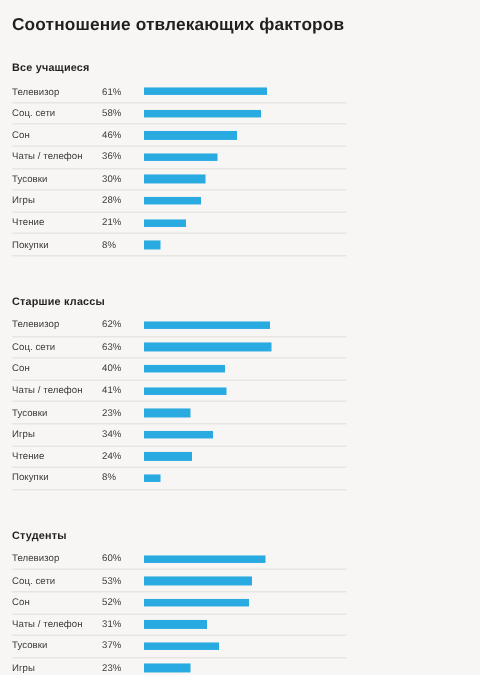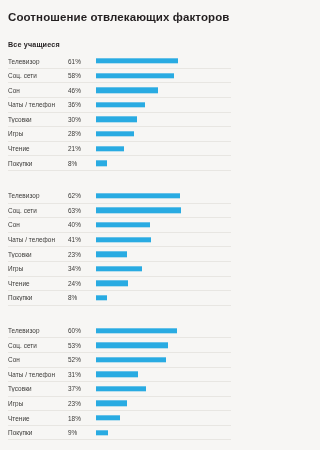--- a/index.html
+++ b/index.html
@@ -149,20 +149,21 @@
           <div class="row">
             <div class="row-label">Покупки</div>
             <div class="row-value">8%</div>
             <div class="row-bar-track">
               <div class="row-bar" style="width: 8%; background: rgb(41, 171, 226);"></div>
             </div>
           </div>
         </div>
       </div>
       <div class="section">
+        <div class="section-header">Старшие классы</div>
         <div class="rows">
           <div class="row">
             <div class="row-label">Телевизор</div>
             <div class="row-value">62%</div>
             <div class="row-bar-track">
               <div class="row-bar" style="width: 62%; background: rgb(41, 171, 226);"></div>
             </div>
           </div>
           <div class="row">
             <div class="row-label">Соц. сети</div>
@@ -209,20 +210,21 @@
           <div class="row">
             <div class="row-label">Покупки</div>
             <div class="row-value">8%</div>
             <div class="row-bar-track">
               <div class="row-bar" style="width: 8%; background: rgb(41, 171, 226);"></div>
             </div>
           </div>
         </div>
       </div>
       <div class="section">
+        <div class="section-header">Студенты</div>
         <div class="rows">
           <div class="row">
             <div class="row-label">Телевизор</div>
             <div class="row-value">60%</div>
             <div class="row-bar-track">
               <div class="row-bar" style="width: 60%; background: rgb(41, 171, 226);"></div>
             </div>
           </div>
           <div class="row">
             <div class="row-label">Соц. сети</div>

